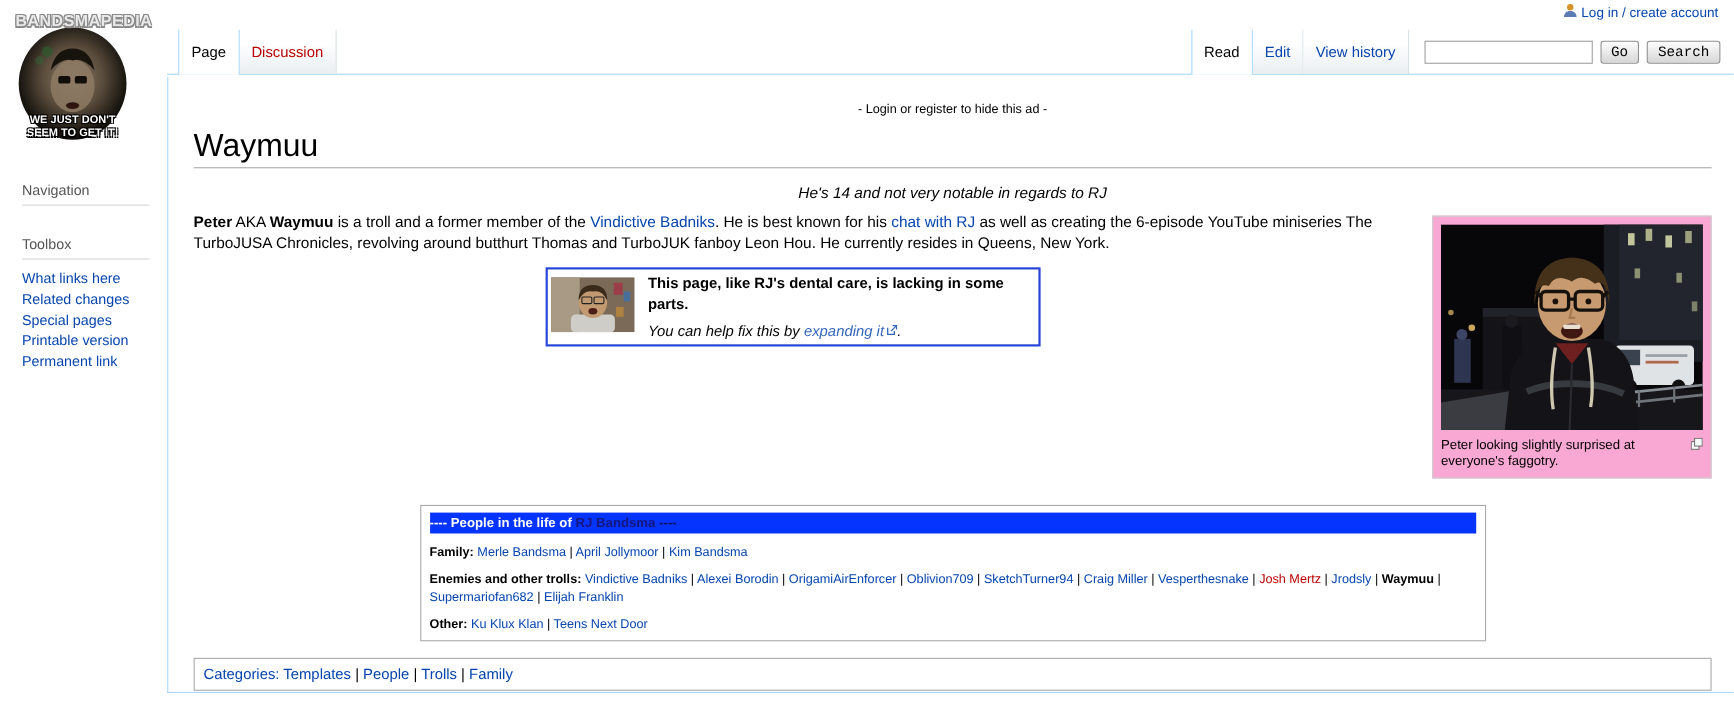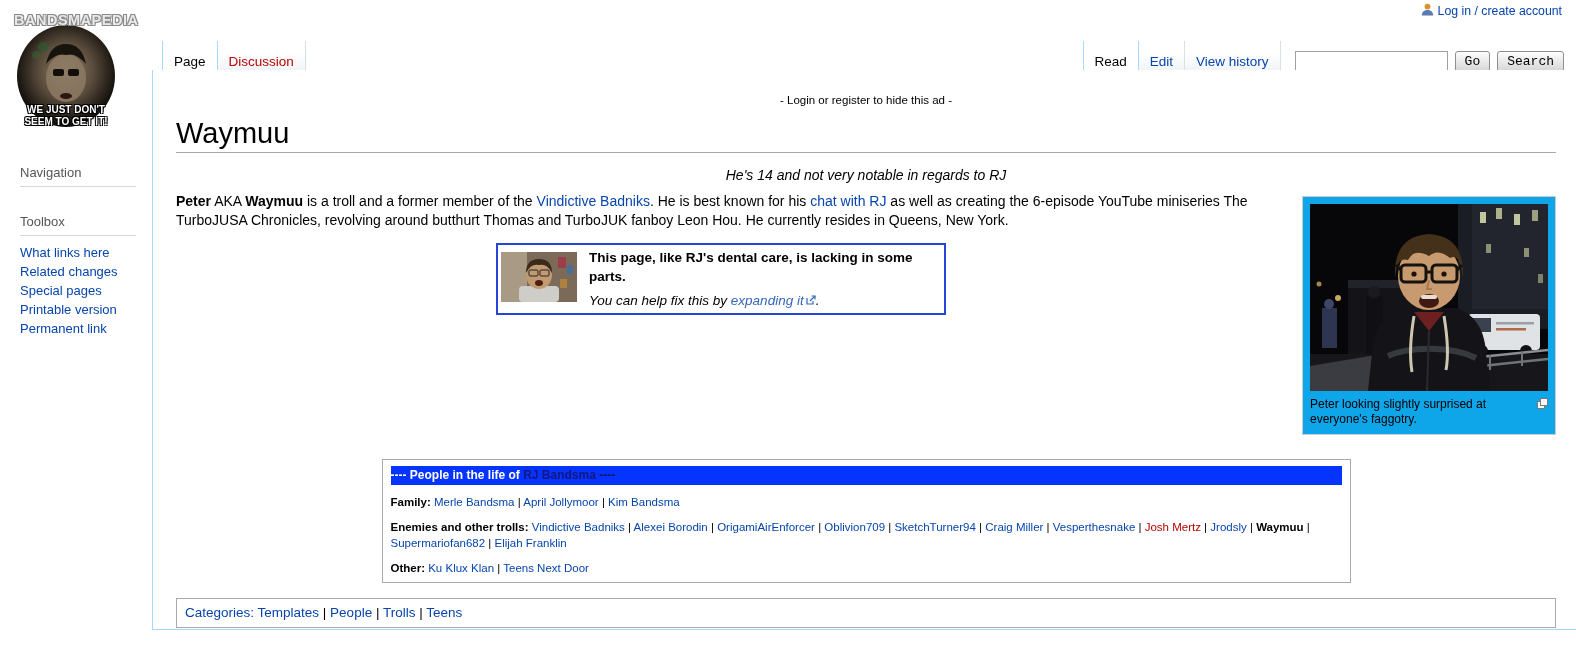--- a/index.html
+++ b/index.html
@@ -27,21 +27,21 @@
     text-shadow: -1px -1px 0 #000, 1px -1px 0 #000, -1px 1px 0 #000, 1px 1px 0 #000; margin-top: 32px; }
   .side-section { margin-top: 0; padding-left: 20px; }
   #nav-section { margin-top: 165px; }
   #tool-section { margin-top: 27px; }
   .side-heading { font-size: 13px; color: #555; padding-bottom: 6px;
     border-bottom: 1px solid #d6d6d6; width: 116px; }
   .side-list { list-style: none; margin-top: 7px; }
   .side-list li { line-height: 19px; font-size: 13px; }
 
   
-  #tabbar { position: absolute; top: 42px; left: 152px; right: 0; height: 40px;
+  #tabbar { position: absolute; top: 28px; left: 152px; right: 0; height: 40px;
     display: flex; align-items: flex-end; border-bottom: 1px solid var(--content-border, #a7d7f9); }
   .tab { height: 40px; display: flex; align-items: center; padding: 0 11px; font-size: 13.5px;
     background: linear-gradient(to bottom, #ffffff 30%, #e9eef1 100%);
     border-right: 1px solid #d9e1e6; white-space: nowrap; cursor: pointer; }
   .tab:first-child { border-left: 1px solid #d9e1e6; }
   .tab.active { background: #fff; border-left: 1px solid var(--content-border, #a7d7f9);
     border-right: 1px solid var(--content-border, #a7d7f9); margin-bottom: -1px;
     height: 41px; padding-bottom: 1px; }
   #left-tabs { display: flex; margin-left: 10px; }
   #tab-spacer { flex: 1; }
@@ -67,21 +67,21 @@
 
   .notice-box { width: 450px; margin: 13px auto 0; border: 2px solid var(--notice-border, #2745d8);
     background: #fff; display: flex; align-items: center; padding: 3px 6px 3px 3px; gap: 12px; }
   .notice-text { flex: 1; text-align: left; font-size: 13.5px; }
   .notice-headline { font-weight: bold; }
   .notice-fix { font-style: italic; margin-top: 5px; }
   .notice-fix a { color: var(--extlink, #3366bb); }
   .ext-icon { display: inline-block; vertical-align: baseline; margin-left: 2px; }
 
   .thumb { position: absolute; top: 126px; right: 20px; width: 254px;
-    border: 1px solid #ccc; background: #0ea5e9; padding: 7px; }
+    border: 1px solid #ccc; background: #f9a8d4; padding: 7px; }
   .thumb svg { display: block; }
   .thumb-caption { font-size: 12px; line-height: 15px; margin-top: 6px; position: relative;
     padding-right: 20px; color: #000; }
   .magnify { position: absolute; right: 0; top: 1px; cursor: pointer; }
 
   .navbox { width: 969px; margin: 144px auto 0; border: 1px solid #aaa; background: #fff;
     padding: 6px 8px; font-size: 11.5px; }
   .navbox-title { background: var(--navbox-header-bg, #0533ff); color: #fff; font-weight: bold;
     text-align: left; height: 19px; line-height: 19px; font-size: 12px; }
   .navbox-title a { color: #13177e; }
@@ -295,15 +295,15 @@
     </div>
     <div id="navbox-rows">
         <div class="navbox-row"><b>Family: </b><a class="wlink">Merle Bandsma</a><span> | </span><a class="wlink">April Jollymoor</a><span> | </span><a class="wlink">Kim Bandsma</a></div>
         <div class="navbox-row"><b>Enemies and other trolls: </b><a class="wlink">Vindictive Badniks</a><span> | </span><a class="wlink">Alexei Borodin</a><span> | </span><a class="wlink">OrigamiAirEnforcer</a><span> | </span><a class="wlink">Oblivion709</a><span> | </span><a class="wlink">SketchTurner94</a><span> | </span><a class="wlink">Craig Miller</a><span> | </span><a class="wlink">Vesperthesnake</a><span> | </span><a class="rlink">Josh Mertz</a><span> | </span><a class="wlink">Jrodsly</a><span> | </span><b>Waymuu</b><span> | </span><a class="wlink">Supermariofan682</a><span> | </span><a class="wlink">Elijah Franklin</a></div>
         <div class="navbox-row"><b>Other: </b><a class="wlink">Ku Klux Klan</a><span> | </span><a class="wlink">Teens Next Door</a></div>
       </div>
   </div>
 
   <div class="catlinks">
     <a class="wlink">Categories:</a>
-    <span id="cat-items"><a class="wlink">Templates</a><span> | </span><a class="wlink">People</a><span> | </span><a class="wlink">Trolls</a><span> | </span><a class="wlink">Teens</a></span>
+    <span id="cat-items"><a class="wlink">Templates</a><span> | </span><a class="wlink">People</a><span> | </span><a class="wlink">Trolls</a><span> | </span><a class="wlink">Family</a></span>
   </div>
 </div>
 
 </body></html>

